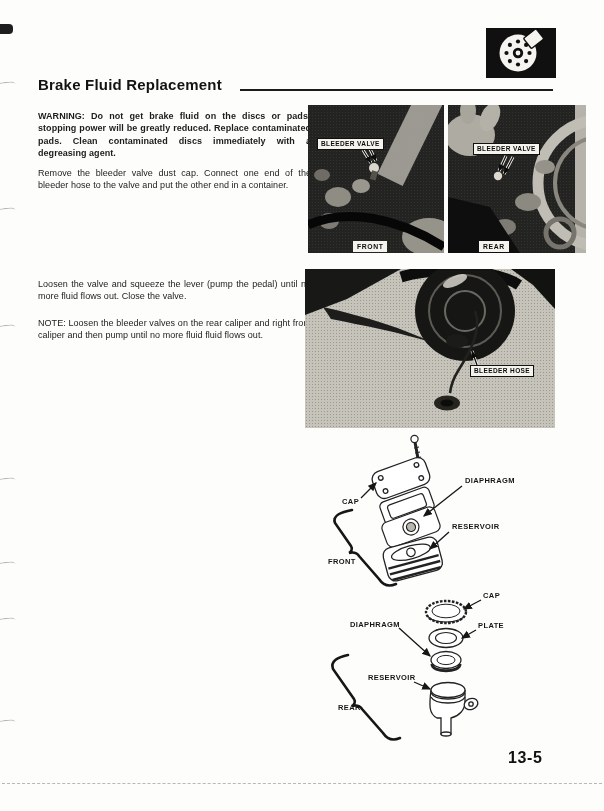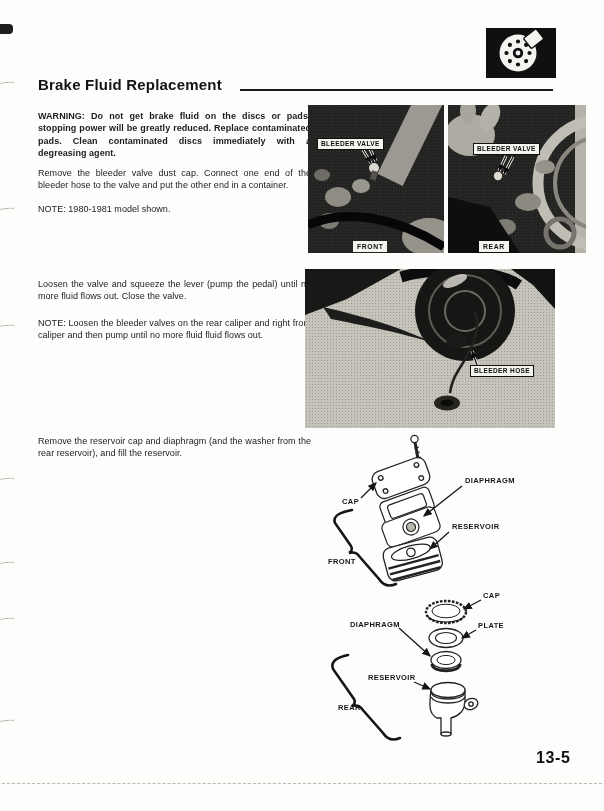--- a/index.html
+++ b/index.html
@@ -28,21 +28,21 @@
     font-size:6.5px; font-weight:bold; letter-spacing:.4px; padding:1px 3px; white-space:nowrap; line-height:8px;
   }
   .caption {
     position:absolute; background:#f5f3ed; color:#0d0d0d;
     font-size:6.8px; font-weight:bold; letter-spacing:.6px; padding:1.5px 4px; white-space:nowrap; line-height:8px;
   }
   
   .diagram { position:absolute; }
   .diagram text { font-family:"Liberation Sans", sans-serif; font-size:7.5px; font-weight:bold; fill:#161616; letter-spacing:.4px; }
   
-  .page-number { position:absolute; left:536px; top:749px; font-size:16px; font-weight:bold; letter-spacing:.6px; color:#111; }
+  .page-number { position:absolute; left:508px; top:749px; font-size:16px; font-weight:bold; letter-spacing:.6px; color:#111; }
 </style>
 </head>
 <body>
 
 <div class="page">
 
   <div class="corner-mark"></div>
   <div class="edge-mark" style="top:82px"></div>
   <div class="edge-mark" style="top:208px"></div>
   <div class="edge-mark" style="top:325px"></div>
@@ -69,24 +69,22 @@
         <circle cx="40.1" cy="16.9" r="2.1"></circle>
     </g>
     <circle cx="32" cy="25" r="2.4" fill="#f5f4f0"></circle>
     <g transform="rotate(-38 48 11)">
       <rect x="40" y="4" width="16" height="13" rx="1.5" fill="#f5f4f0" stroke="#101010" stroke-width="1.4"></rect>
     </g>
   </svg>
 
   <div class="para bold" style="top:110px">WARNING: Do not get brake fluid on the discs or pads; stopping power will be greatly reduced. Replace contaminated pads. Clean contaminated discs immediately with a degreasing agent.</div>
   <div class="para" style="top:167px">Remove the bleeder valve dust cap. Connect one end of the bleeder hose to the valve and put the other end in a container.</div>
-  <div class="para" style="top:203px">NOTE: 1980-1981 model shown.</div>
   <div class="para" style="top:278px">Loosen the valve and squeeze the lever (pump the pedal) until no more fluid flows out. Close the valve.</div>
   <div class="para" style="top:317px">NOTE: Loosen the bleeder valves on the rear caliper and right front caliper and then pump until no more fluid fluid flows out.</div>
-  <div class="para" style="top:435px">Remove the reservoir cap and diaphragm (and the washer from the rear reservoir), and fill the reservoir.</div>
 
   <div class="photo photo-dark" style="left:308px;top:105px;width:136px;height:148px">
     <svg viewBox="0 0 136 148" width="136" height="148">
       <defs>
           <marker id="ah1" markerWidth="7" markerHeight="7" refX="5.5" refY="2.5" orient="auto">
             <path d="M0,0 L6,2.5 L0,5 Z" fill="#0c0c0c"></path>
           </marker>
         </defs>
       <g transform="rotate(26 104 30)">
           <rect x="90" y="-20" width="28" height="100" fill="#a9a69e" opacity="0.9"></rect>

